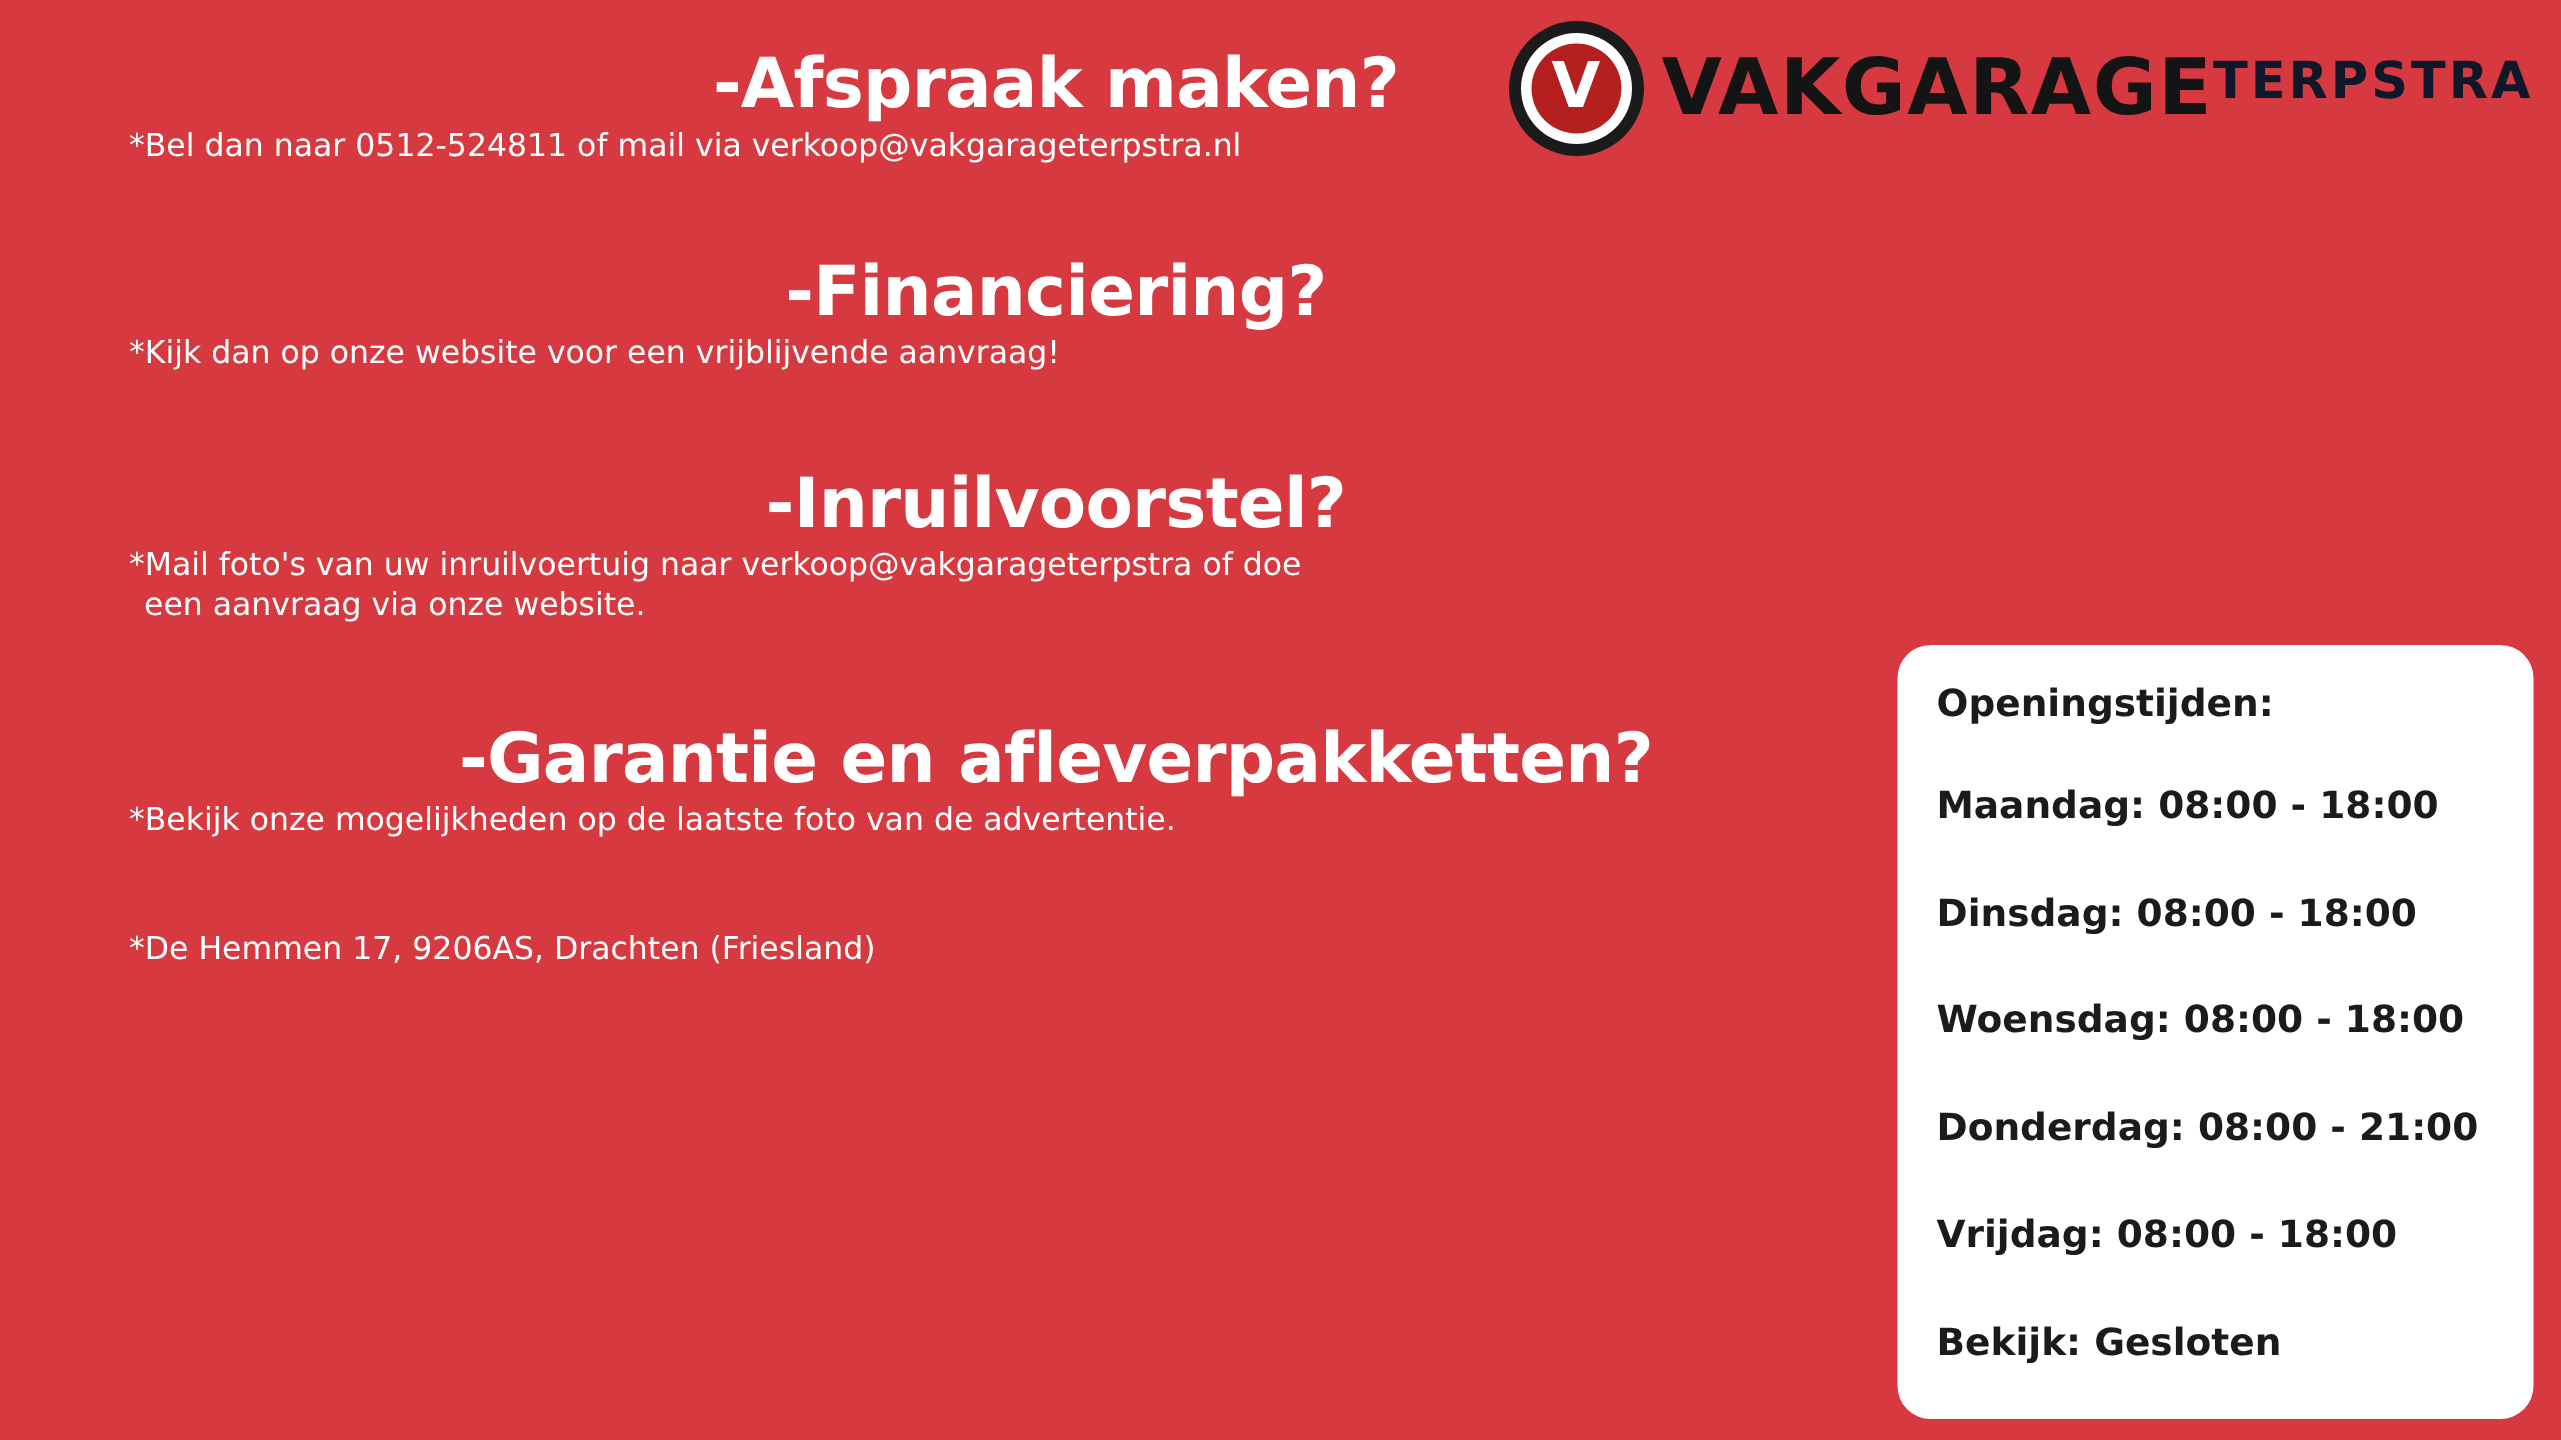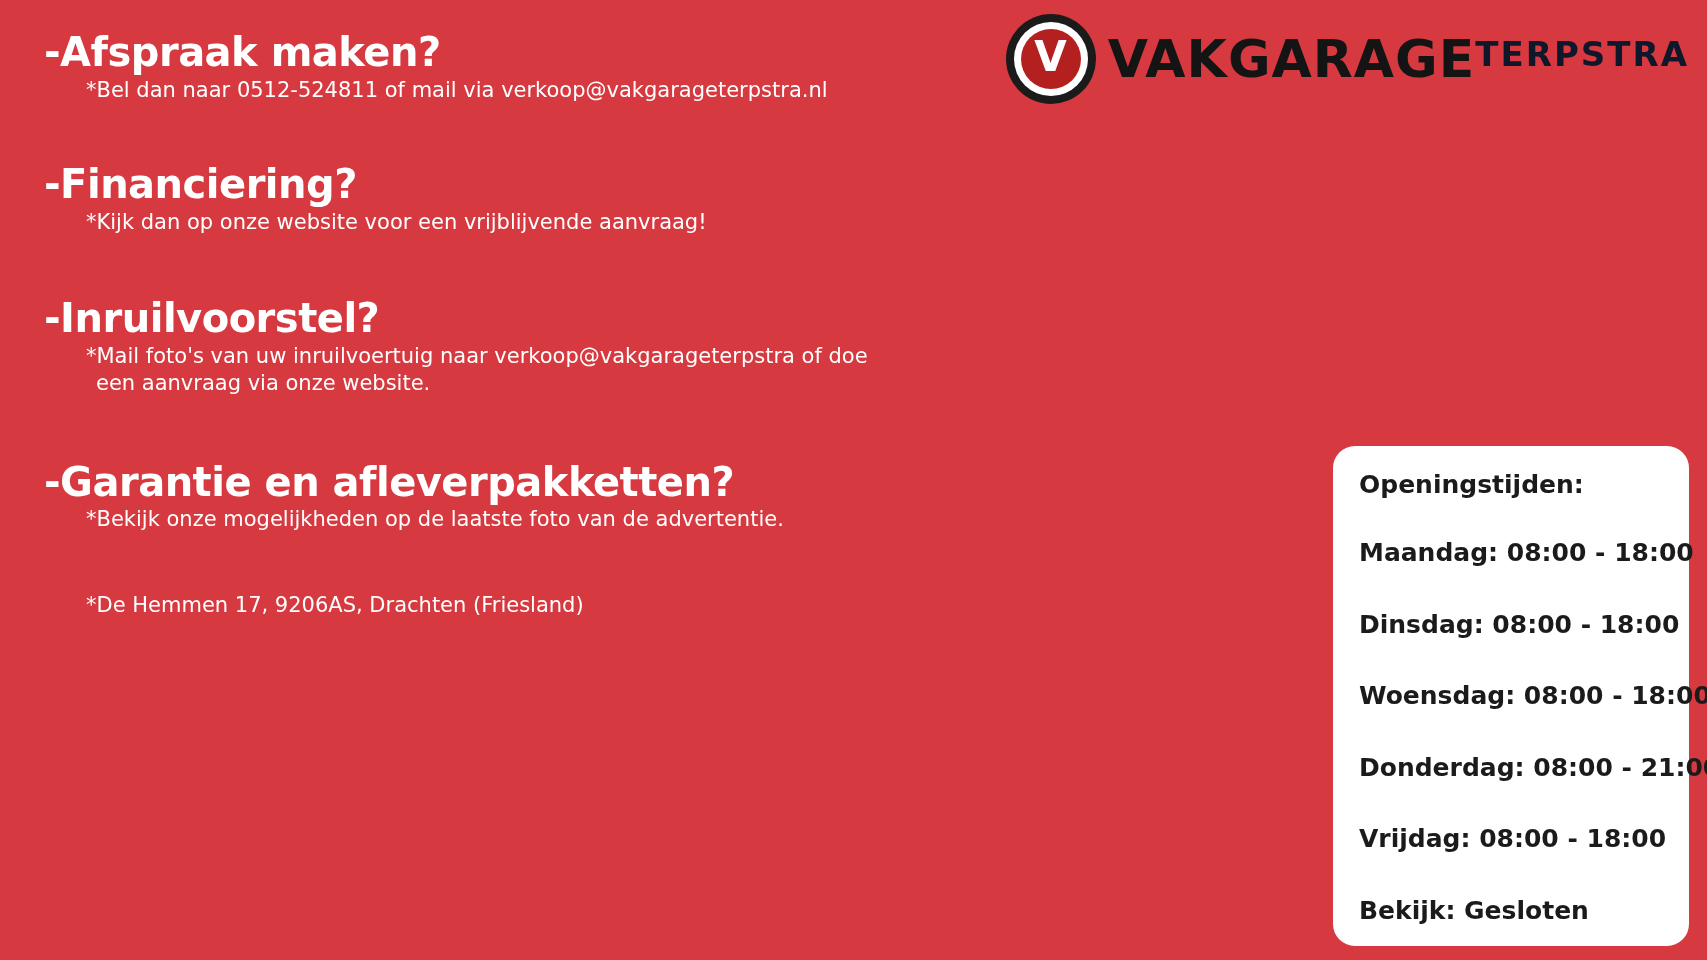--- a/index.html
+++ b/index.html
@@ -96,26 +96,27 @@
   .content {
     position: absolute;
     left: 44px;
     top: 30px;
     width: 1320px;
   }
   .block {
     margin-bottom: 26px;
   }
   .heading {
-    font-size: 40px;
+    font-size: 46px;
     font-weight: bold;
     letter-spacing: -0.5px;
     line-height: 1.12;
     margin: 0 0 2px 0;
     white-space: nowrap;
+    text-align: center;
   }
   .sub {
     font-size: 21px;
     font-weight: normal;
     line-height: 1.3;
     margin: 0 0 0 42px;
   }
   .sub .line2 {
     display: block;
     margin-left: 10px;
@@ -125,24 +126,24 @@
   .block-financiering { margin-bottom: 60px; }
   .block-inruil { margin-bottom: 62px; }
   .block-garantie { margin-bottom: 58px; }
   .block-bezoek { margin-bottom: 0; }
 
   
   .hours-card {
     position: absolute;
     right: 18px;
     bottom: 14px;
-    width: 356px;
+    width: 424px;
     background: #ffffff;
     border-radius: 22px;
-    padding: 24px 0 18px 26px;
+    padding: 24px 0 34px 26px;
     box-sizing: border-box;
     color: #1b1b1b;
   }
   .hours-title {
     font-size: 25px;
     font-weight: bold;
     margin-bottom: 6px;
   }
   .hours-row {
     font-size: 25px;

